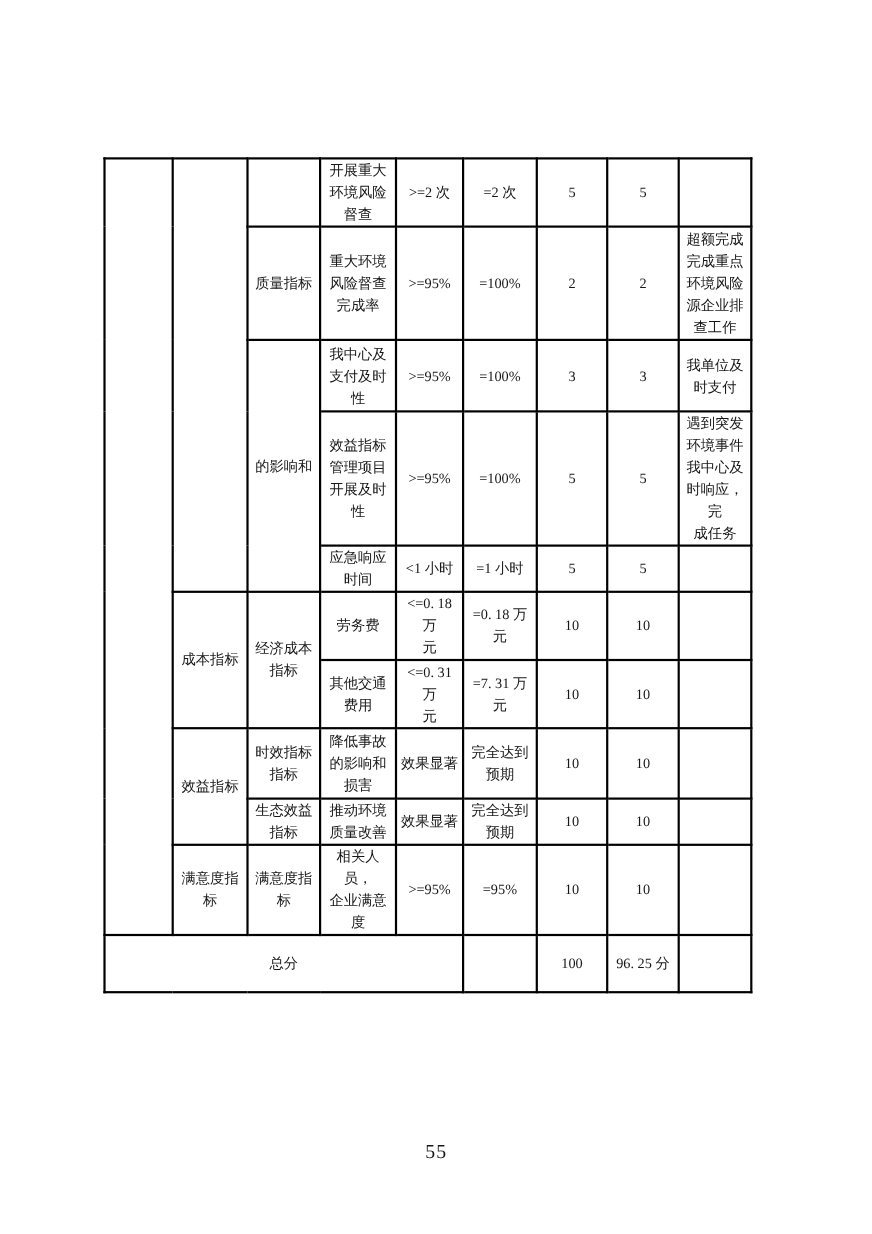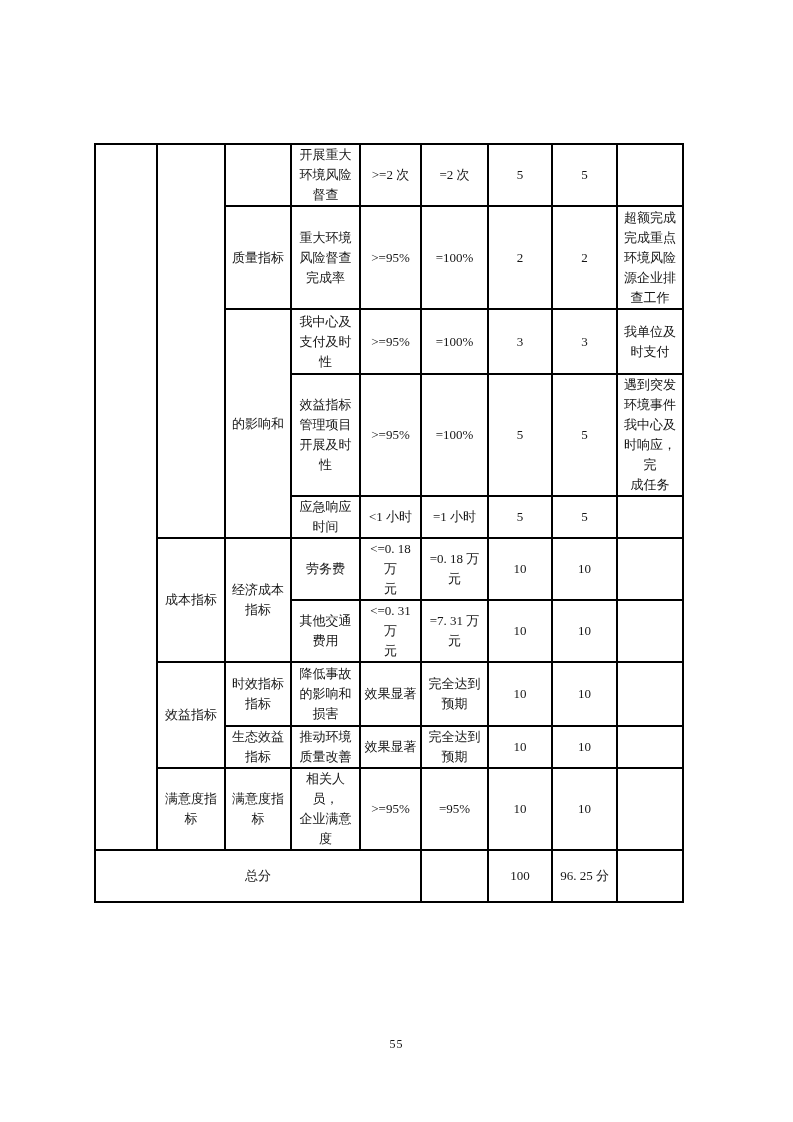--- a/index.html
+++ b/index.html
@@ -32,21 +32,21 @@
     padding: 0 2px;
     white-space: pre-line;
     overflow: hidden;
   }
   .page-number {
     position: absolute;
     left: 0;
     top: 1037px;
     width: 100%;
     text-align: center;
-    font-size: 12px;
+    font-size: 18px;
     letter-spacing: 1px;
   }
 </style>
 </head>
 <body>
 
 <table class="eval">
   <colgroup>
     <col style="width:62px">
       <col style="width:68px">

